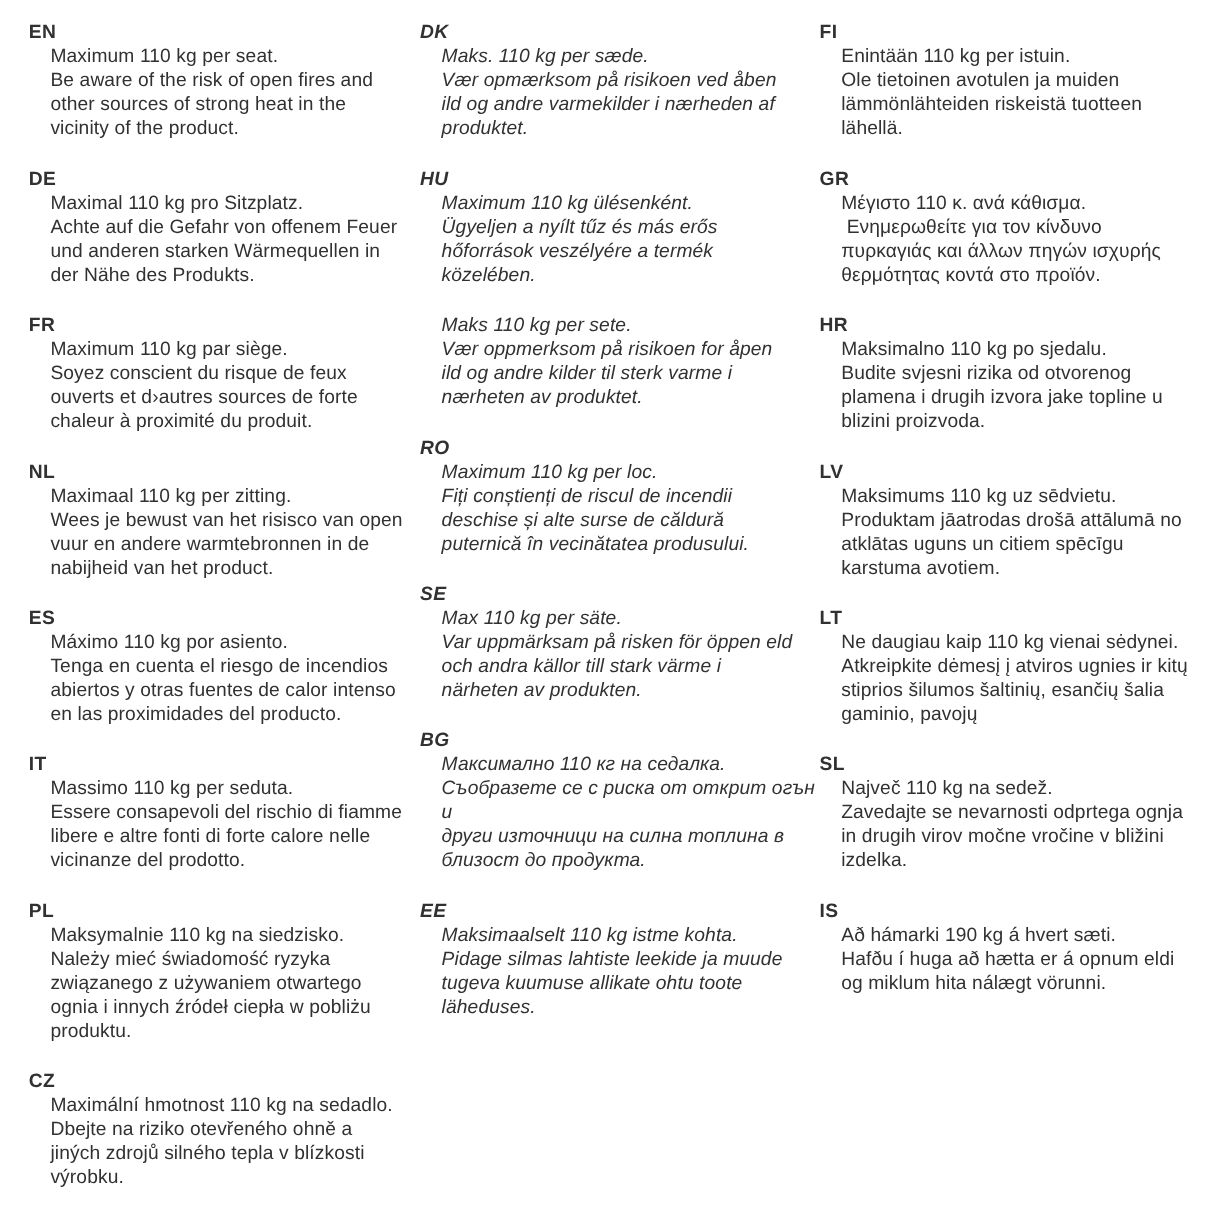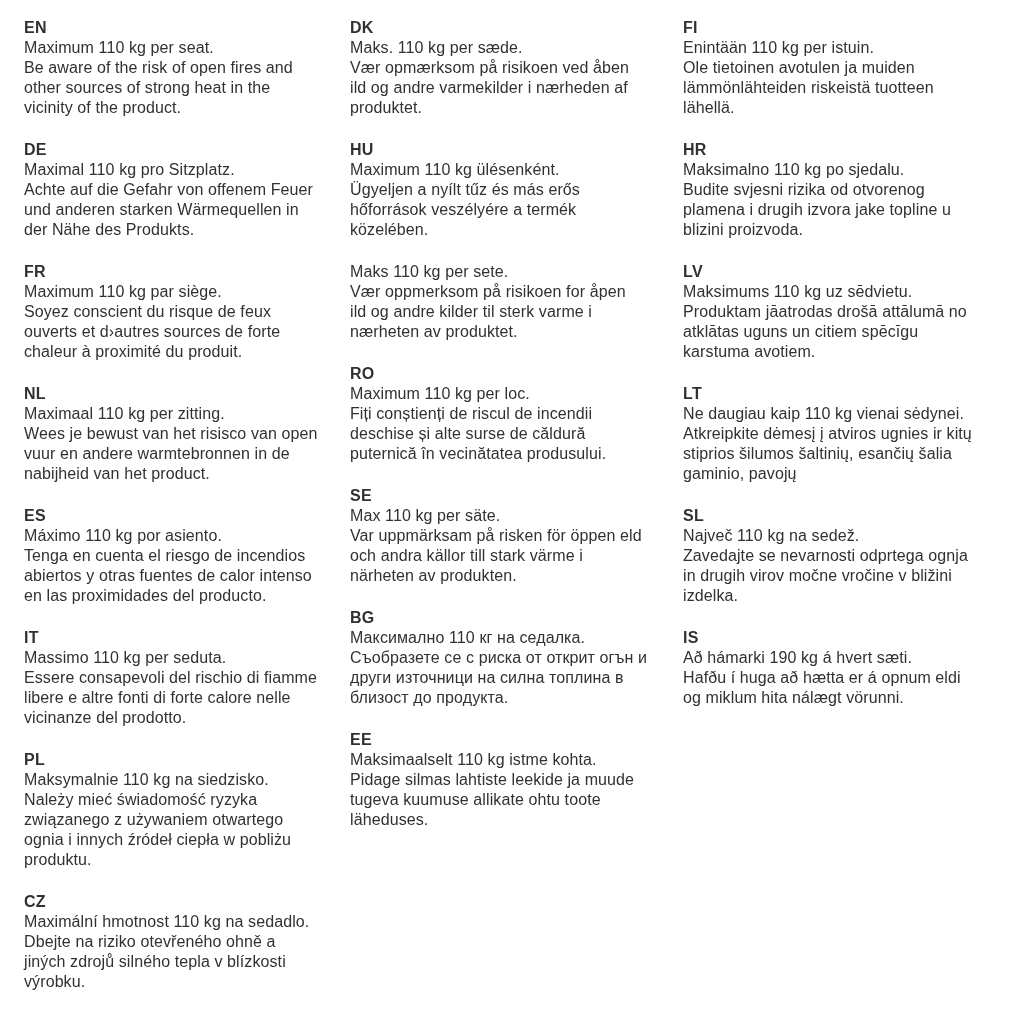--- a/index.html
+++ b/index.html
@@ -18,30 +18,31 @@
     font-size: 16px;
     line-height: 20px;
     color: #313131;
     overflow: hidden;
   }
   .columns {
     display: flex;
     align-items: flex-start;
   }
   .column       { width: 326px; flex: 0 0 auto; }
-  .column.col-2 { width: 333px; }
+  .column.col-2 { width: 333px; font-style: italic; }
   .column.col-3 { width: 341px; }
   .block { margin-bottom: 22px; }
   .code {
     font-weight: 700;
     letter-spacing: 0.3px;
   }
   .text {
     white-space: pre-wrap;
     letter-spacing: 0.1px;
+    margin-left: 18px;
   }
 </style>
 </head>
 <body>
 
 <div class="page">
   <div class="columns">
     <div class="column col-1">
         <div class="block">
           <div class="code">EN</div>
@@ -153,20 +154,27 @@
       </div>
     <div class="column col-3">
         <div class="block">
           <div class="code">FI</div>
           <div class="text">Enintään 110 kg per istuin.
 Ole tietoinen avotulen ja muiden
 lämmönlähteiden riskeistä tuotteen
 lähellä.</div>
         </div>
         <div class="block">
+          <div class="code">GR</div>
+          <div class="text">Μέγιστο 110 κ. ανά κάθισμα.
+ Ενημερωθείτε για τον κίνδυνο
+πυρκαγιάς και άλλων πηγών ισχυρής
+θερμότητας κοντά στο προϊόν.</div>
+        </div>
+        <div class="block">
           <div class="code">HR</div>
           <div class="text">Maksimalno 110 kg po sjedalu.
 Budite svjesni rizika od otvorenog
 plamena i drugih izvora jake topline u
 blizini proizvoda.</div>
         </div>
         <div class="block">
           <div class="code">LV</div>
           <div class="text">Maksimums 110 kg uz sēdvietu.
 Produktam jāatrodas drošā attālumā no

